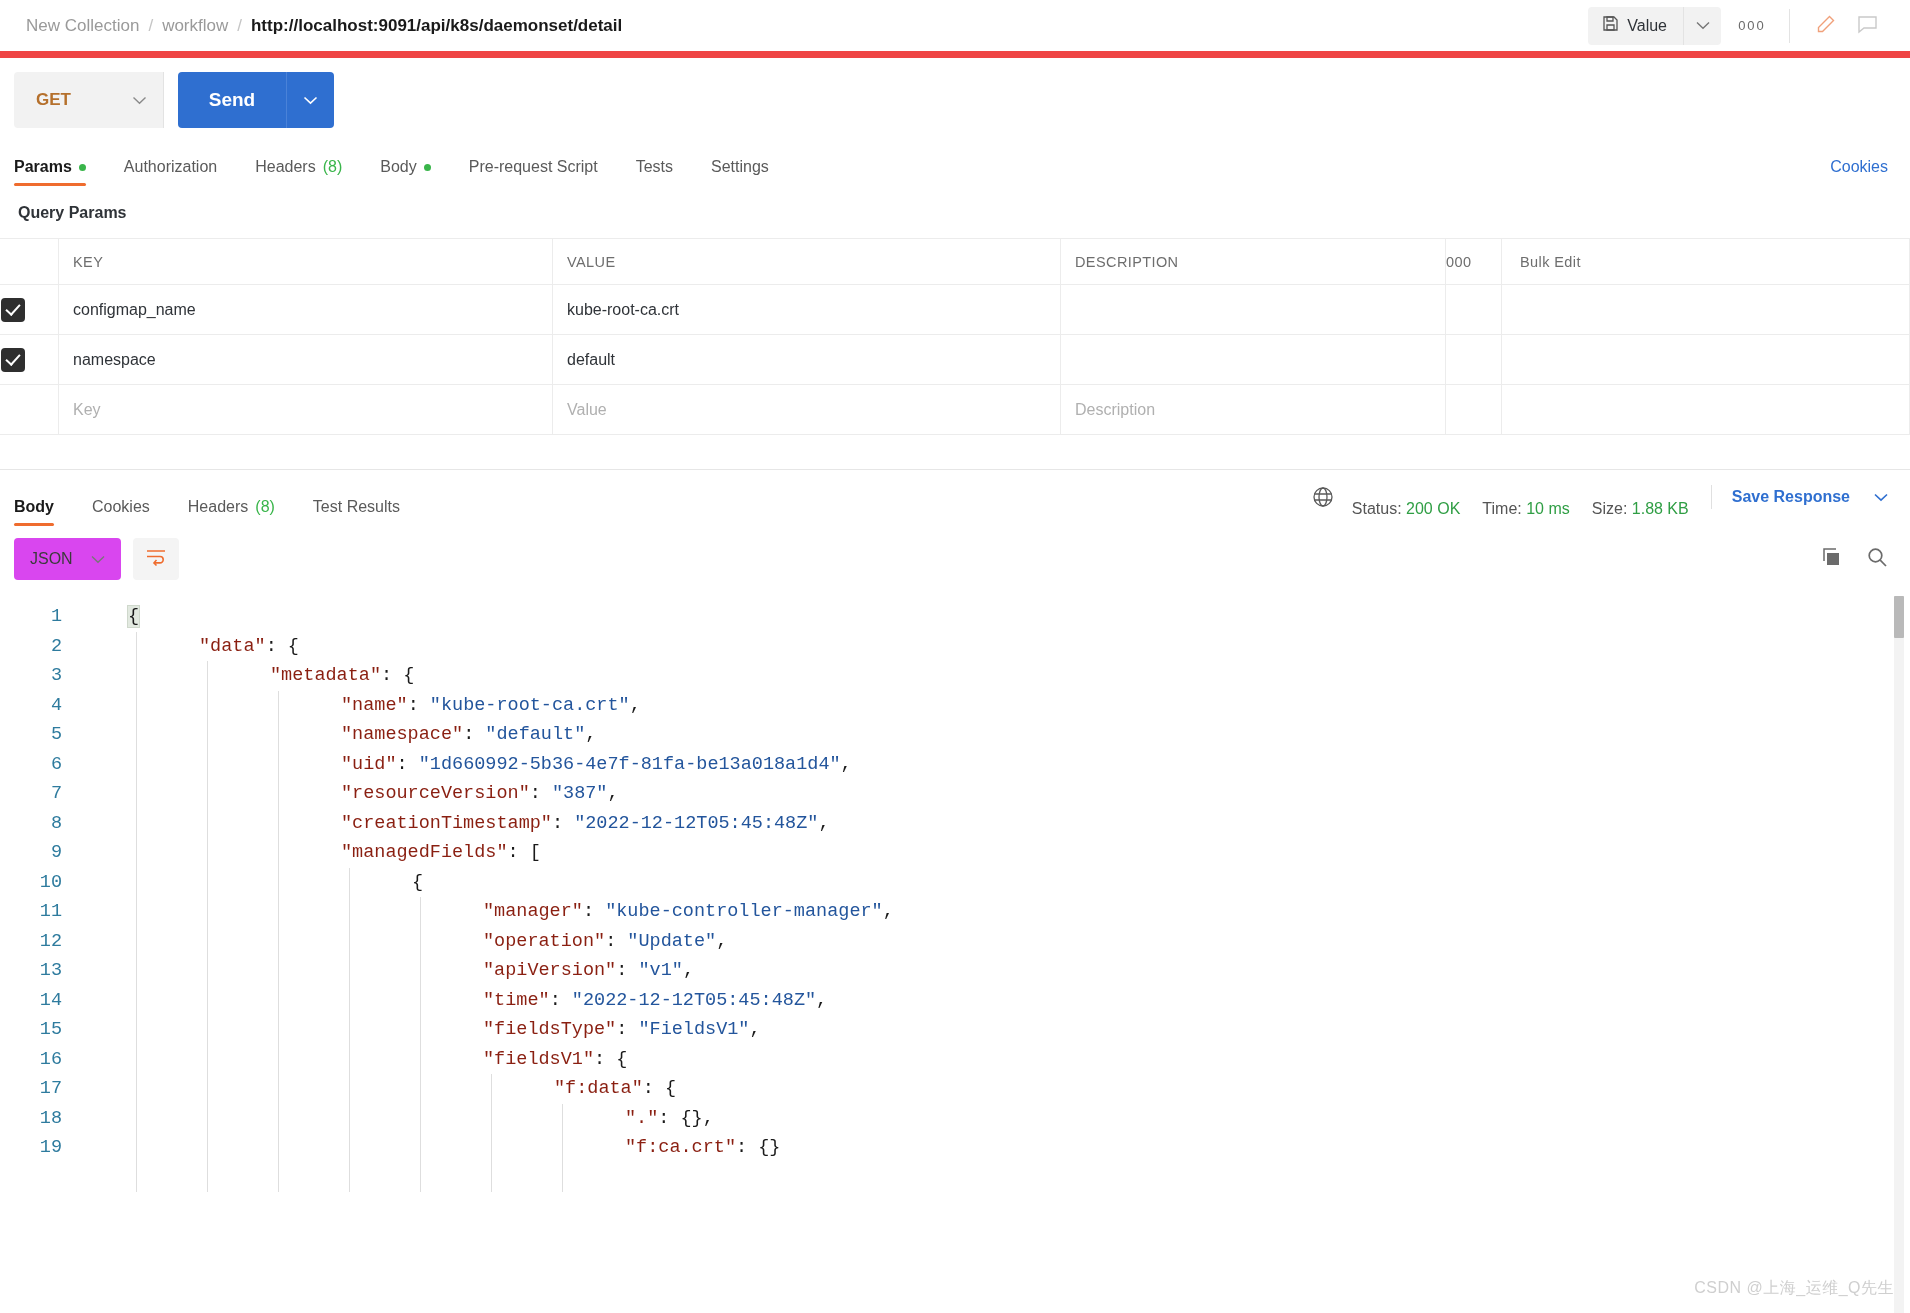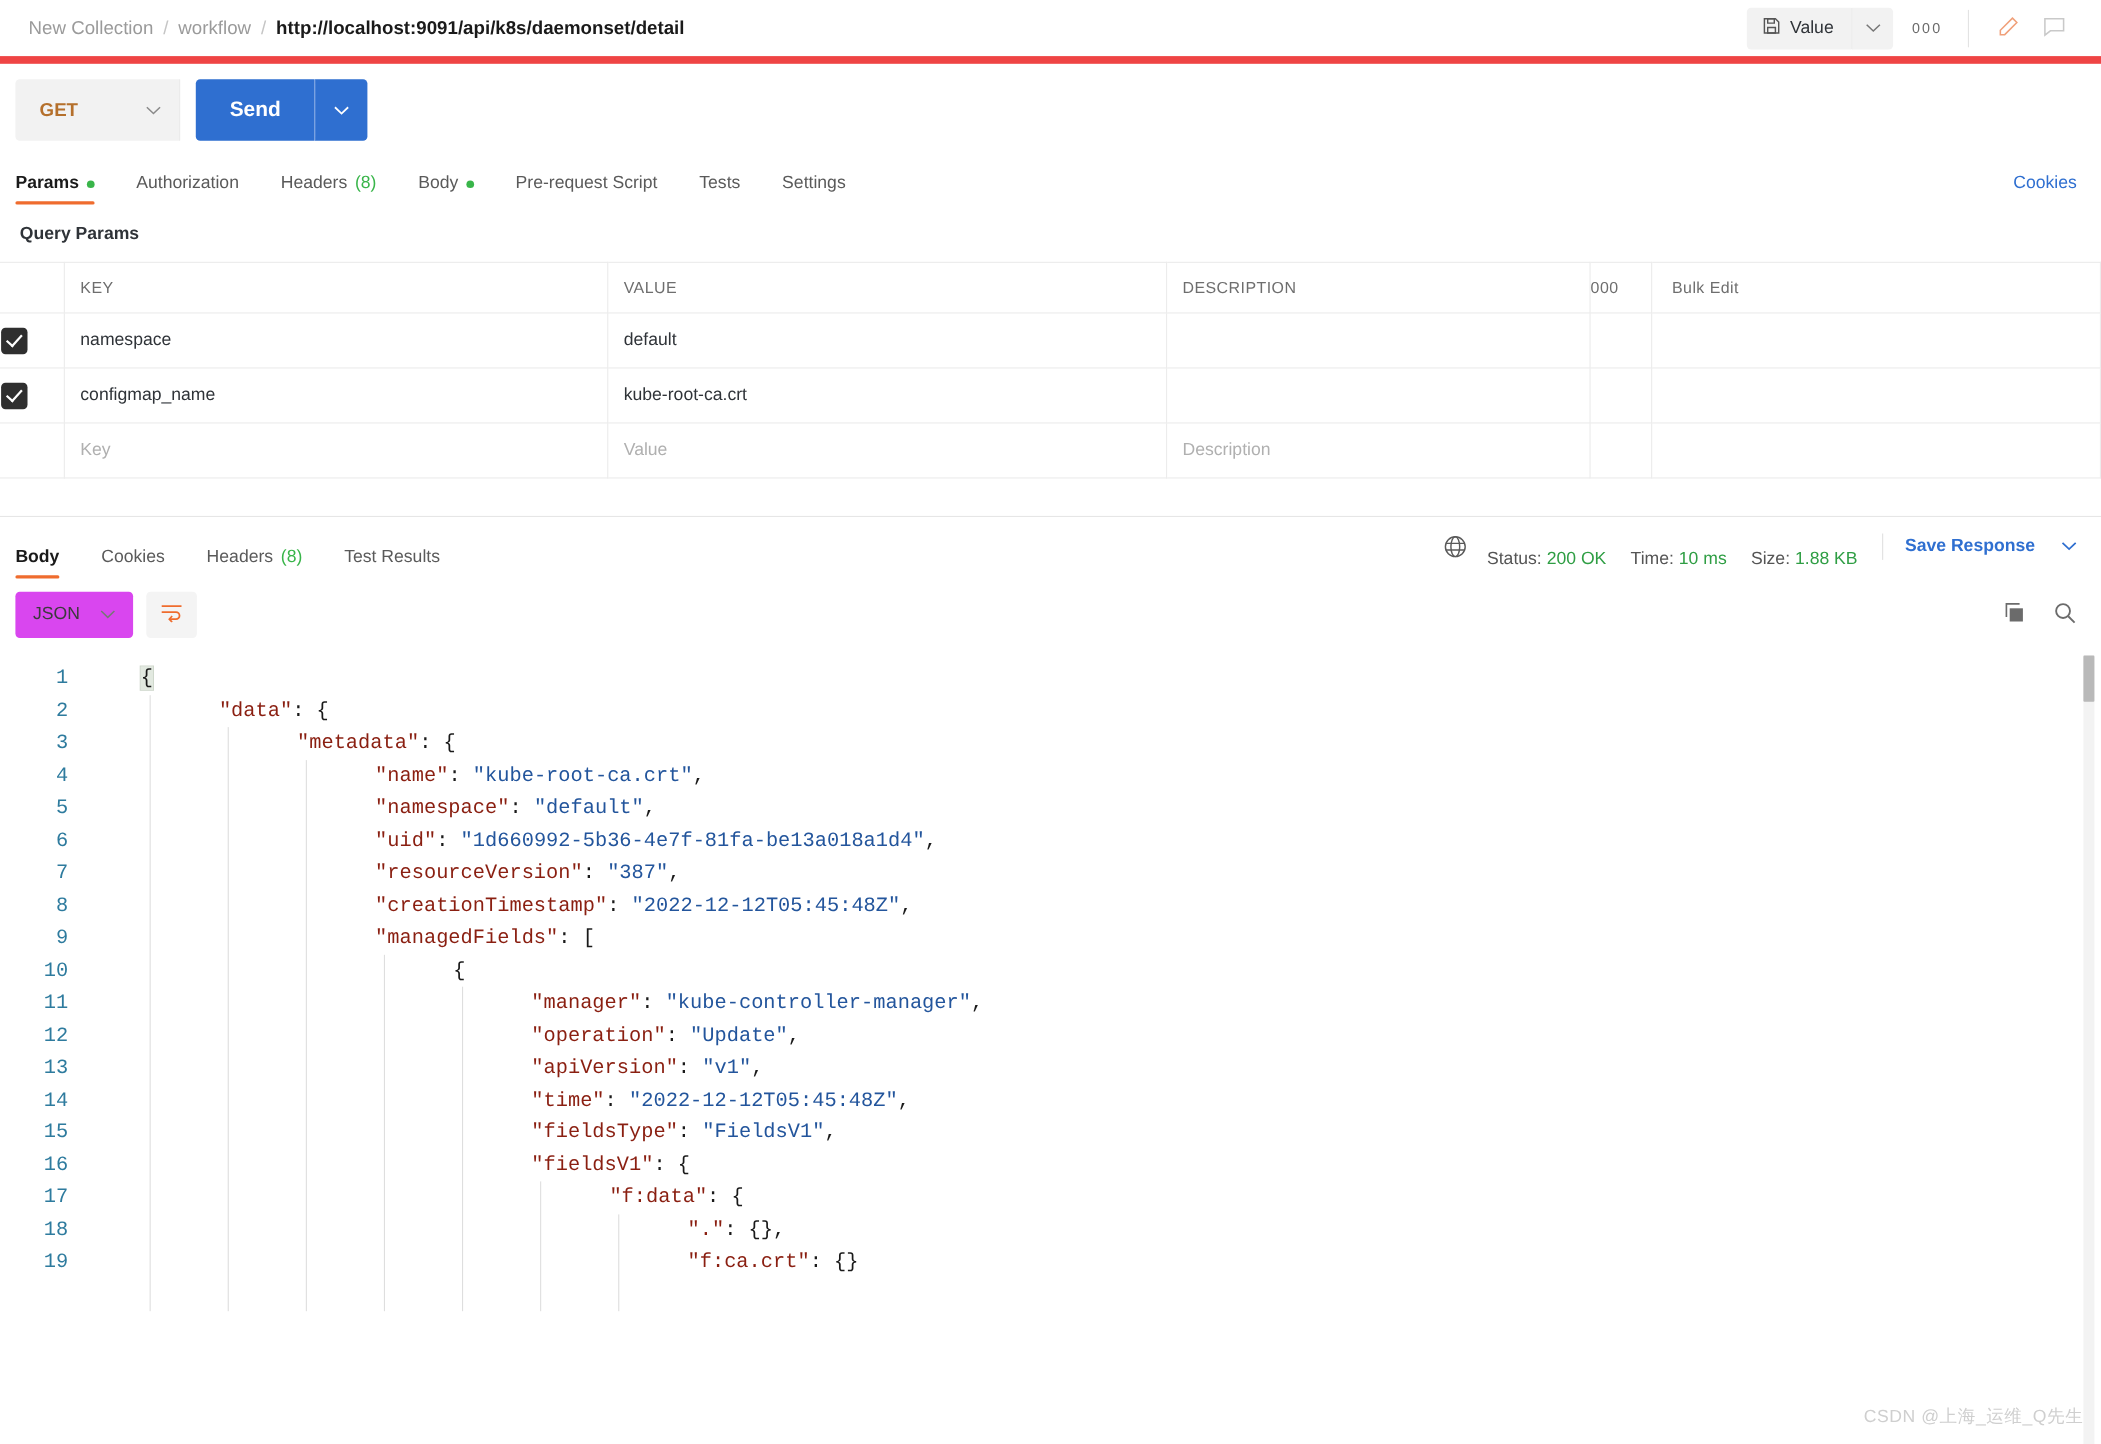--- a/index.html
+++ b/index.html
@@ -362,32 +362,32 @@
           <th class="col-desc">DESCRIPTION</th>
           <th class="col-opts opts-cell">000</th>
           <th class="col-bulk bulk-cell">Bulk Edit</th>
         </tr>
       </thead>
       <tbody>
         <tr>
           <td class="chk-cell">
             <span class="chkbox"></span>
           </td>
-          <td>namespace</td>
-          <td>default</td>
+          <td>configmap_name</td>
+          <td>kube-root-ca.crt</td>
           <td></td>
           <td class="opts-cell"></td>
           <td></td>
         </tr>
         <tr>
           <td class="chk-cell">
             <span class="chkbox"></span>
           </td>
-          <td>configmap_name</td>
-          <td>kube-root-ca.crt</td>
+          <td>namespace</td>
+          <td>default</td>
           <td></td>
           <td class="opts-cell"></td>
           <td></td>
         </tr>
         <tr>
           <td class="chk-cell"></td>
           <td class="cell-placeholder">Key</td>
           <td class="cell-placeholder">Value</td>
           <td class="cell-placeholder">Description</td>
           <td class="opts-cell"></td>

